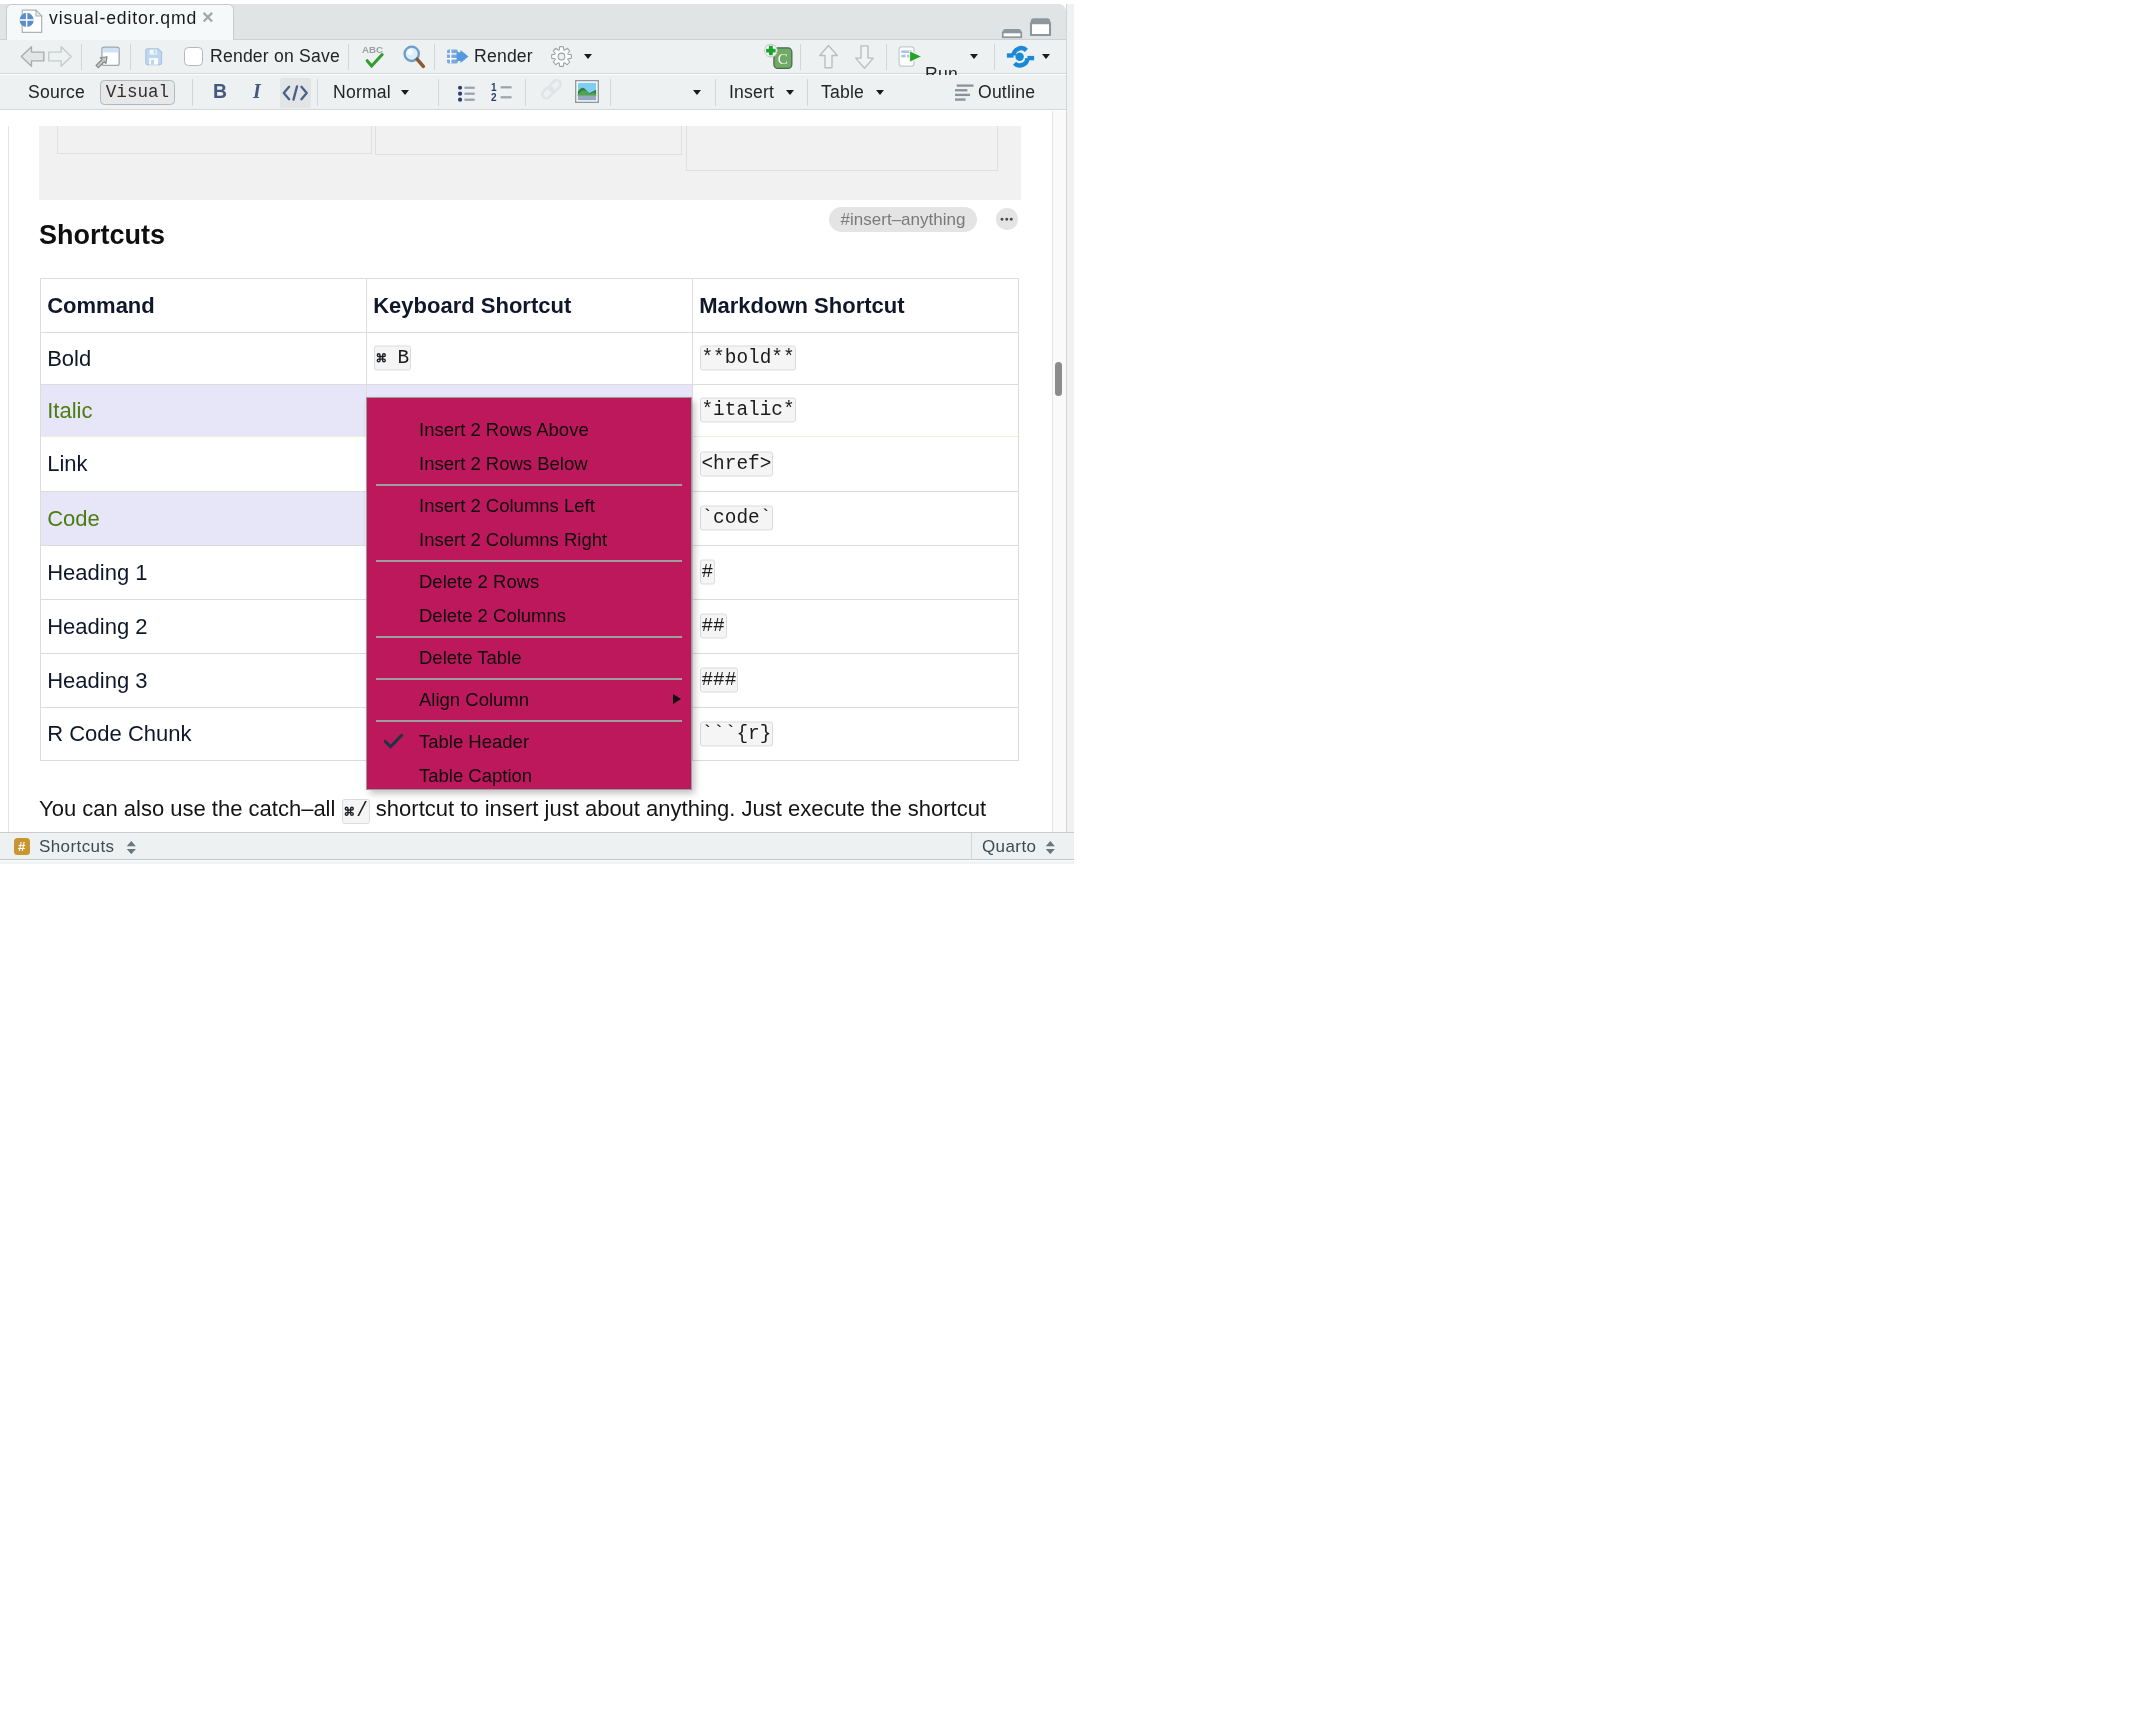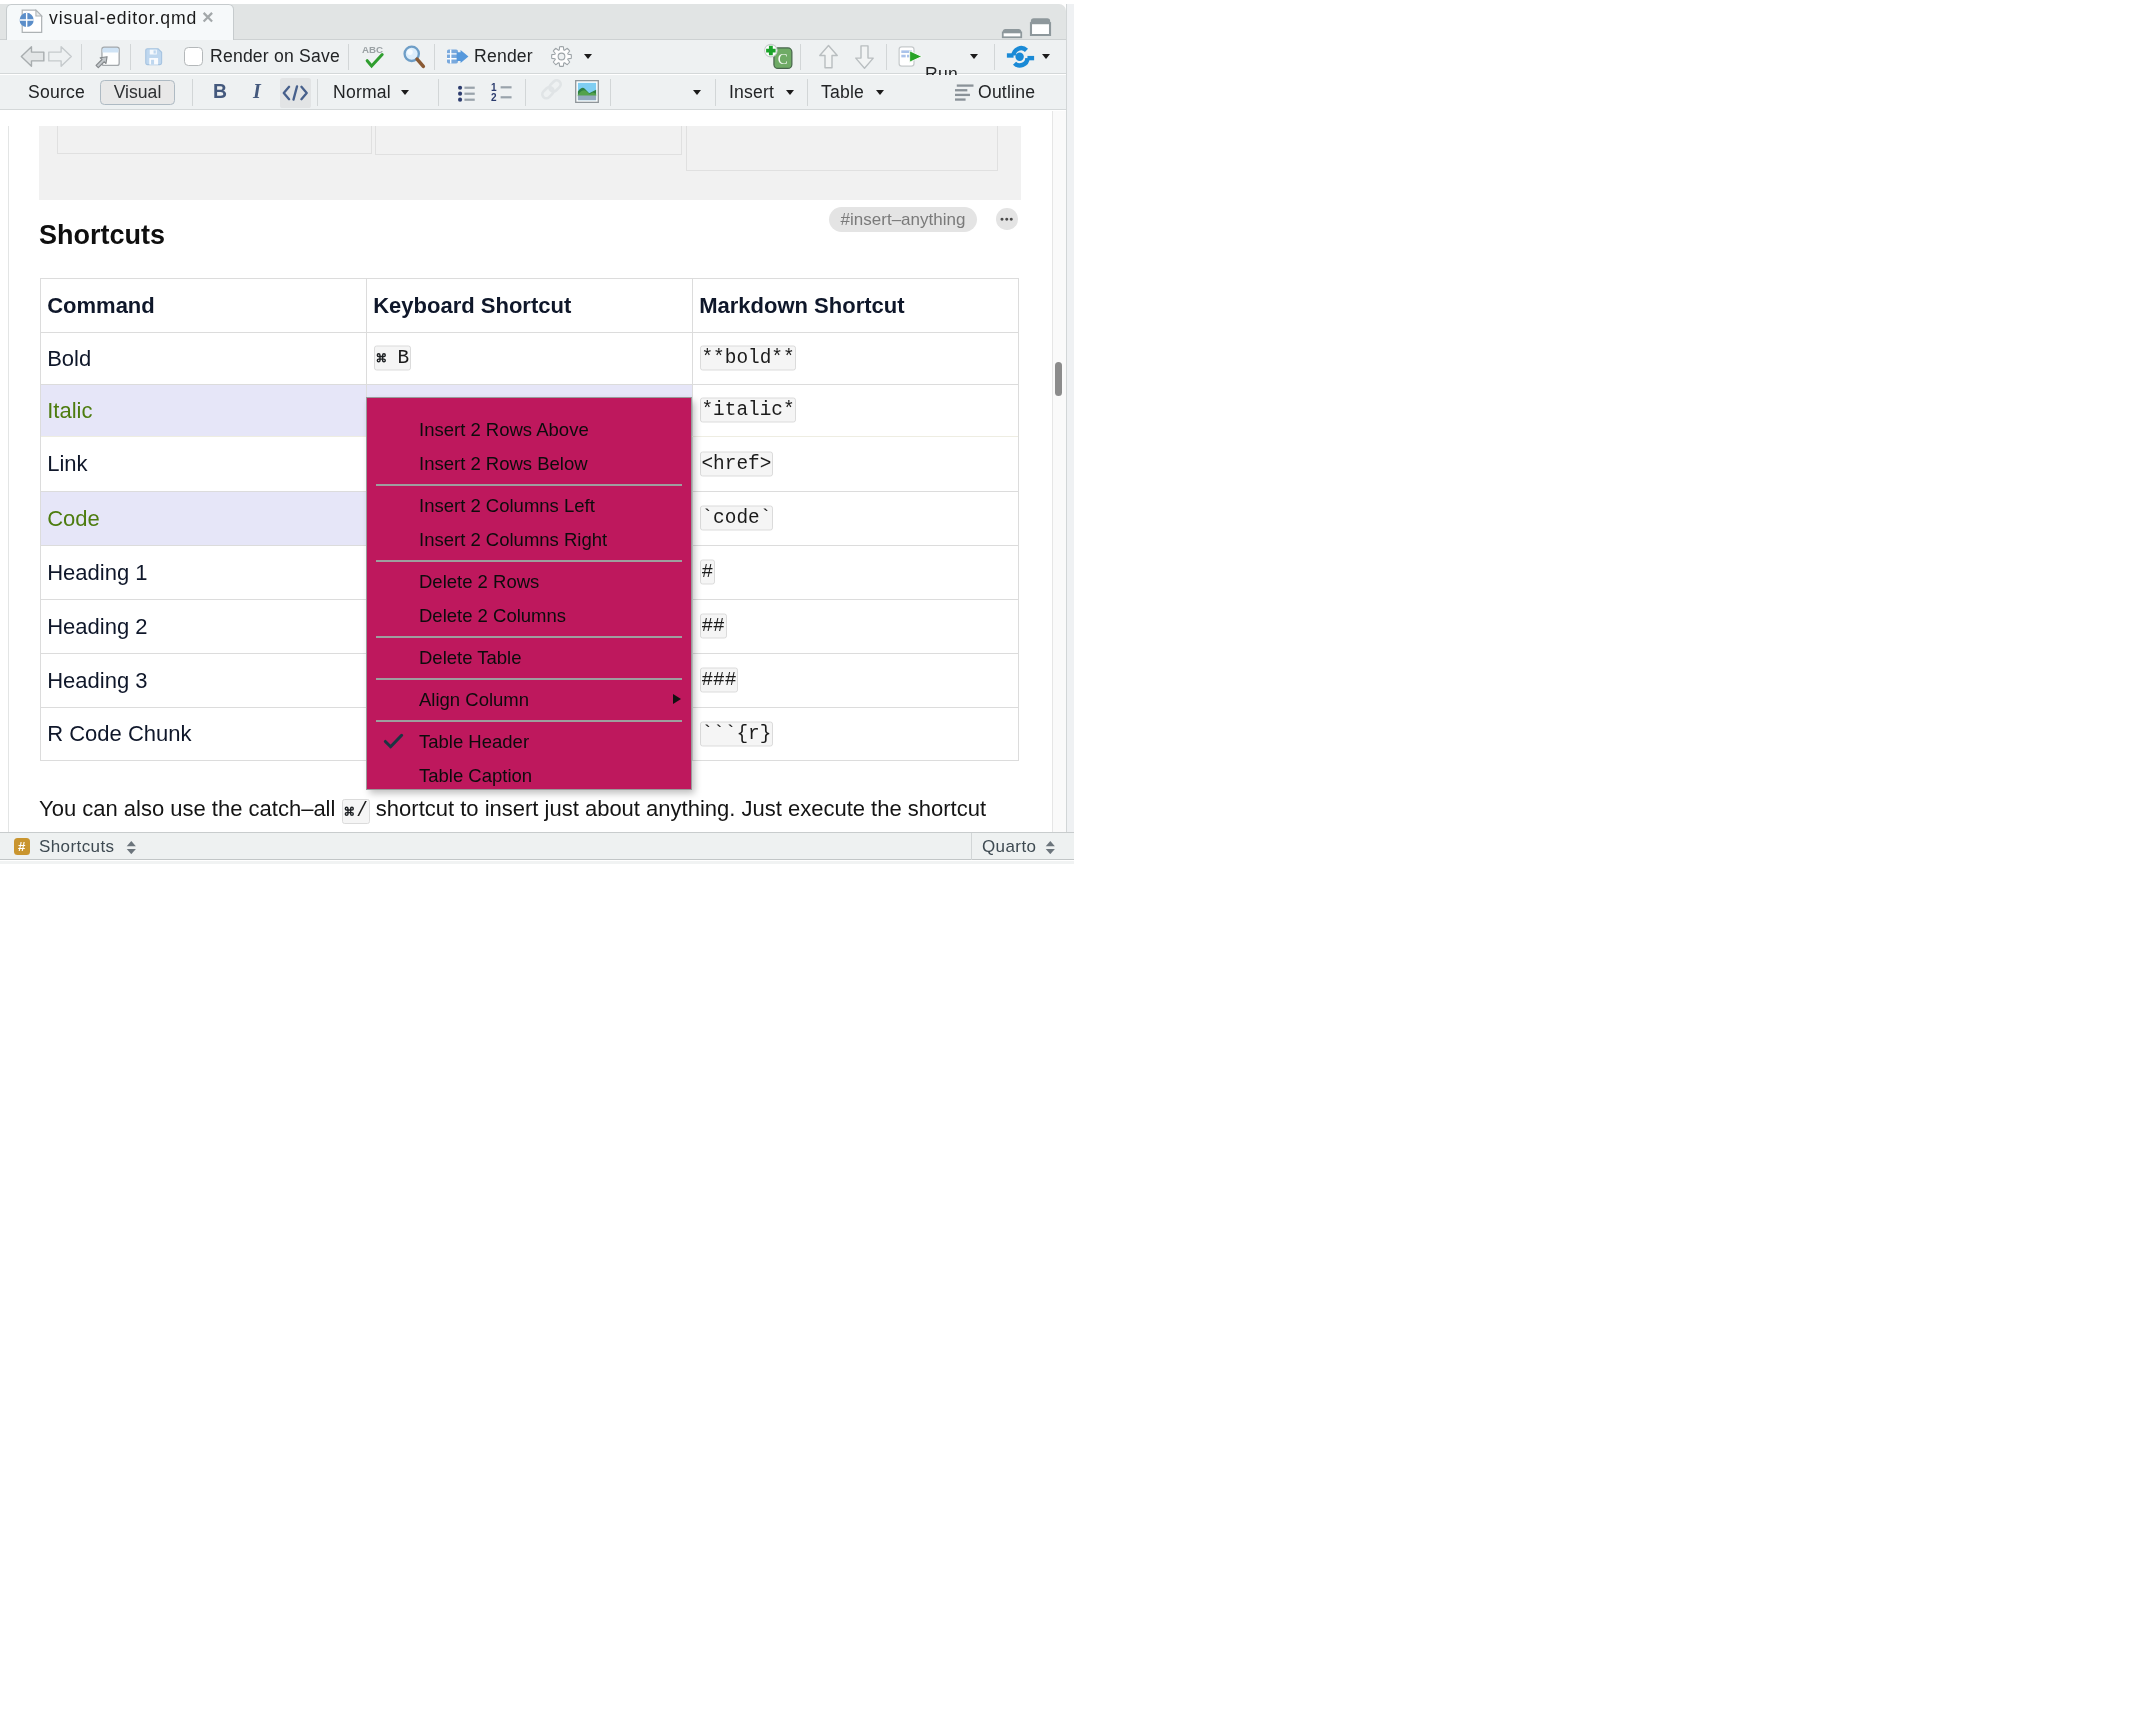--- a/index.html
+++ b/index.html
@@ -140,21 +140,21 @@
           <circle cx="15.5" cy="14.5" r="4.8" fill="#1a8ad6"></circle>
           <path d="M1 10.5 H8.6 V15.5 H1 Z" fill="#1a8ad6"></path>
           <path d="M8.6 13 A8.6 8.6 0 0 1 23.3 7.2" fill="none" stroke="#1a8ad6" stroke-width="5"></path>
           <path d="M24.4 13.5 H32 V18.5 H24.4 Z" fill="#1a8ad6"></path>
           <path d="M24.4 16 A8.6 8.6 0 0 1 9.7 21.8" fill="none" stroke="#1a8ad6" stroke-width="5"></path>
         </svg></div>
       <div class="caret" style="left: 1042px; top: 14px;"></div>
     </div>
   <div class="abs" id="tb2">
       <div class="lbl" style="left: 28px; top: 7px;">Source</div>
-      <div style="position: absolute; left: 100px; top: 5.3px;">
+      <div style="position: absolute; left: 100px; top: 5.3px; font-family: Liberation Mono, monospace;">
         <div style="width:75px;height:25px;background:#e8e8e8;border:1.3px solid #aebac3;border-radius:4.4px;text-align:center;line-height:22px;font-size:17.6px;color:#2e3033">Visual</div>
       </div>
       <div class="vsep" style="position: absolute; left: 192px; top: 4.4px; height: 26.5px;"></div>
       <div class="lbl" style="left: 213px; top: 5.3px;"><span style="font-weight:bold;font-size:19.4px;color:#44597d">B</span></div>
       <div class="lbl" style="left: 253px; top: 5.3px;"><span style="font-family:'Liberation Serif',serif;font-style:italic;font-weight:bold;font-size:20px;color:#44597d">I</span></div>
       <div style="position: absolute; left: 280px; top: 2.6px;">
         <div style="width:31px;height:30px;background:#e2e4e5;border-radius:2.6px"></div>
       </div>
       <div style="position: absolute; left: 282px; top: 9.7px;"><svg width="26.5" height="16" viewBox="0 0 30 18">
           <path d="M8 2 L2 9 L8 16 M22 2 L28 9 L22 16 M17 1.5 L13 16.5" fill="none" stroke="#47608c" stroke-width="2.6" stroke-linecap="round" stroke-linejoin="round"></path>

